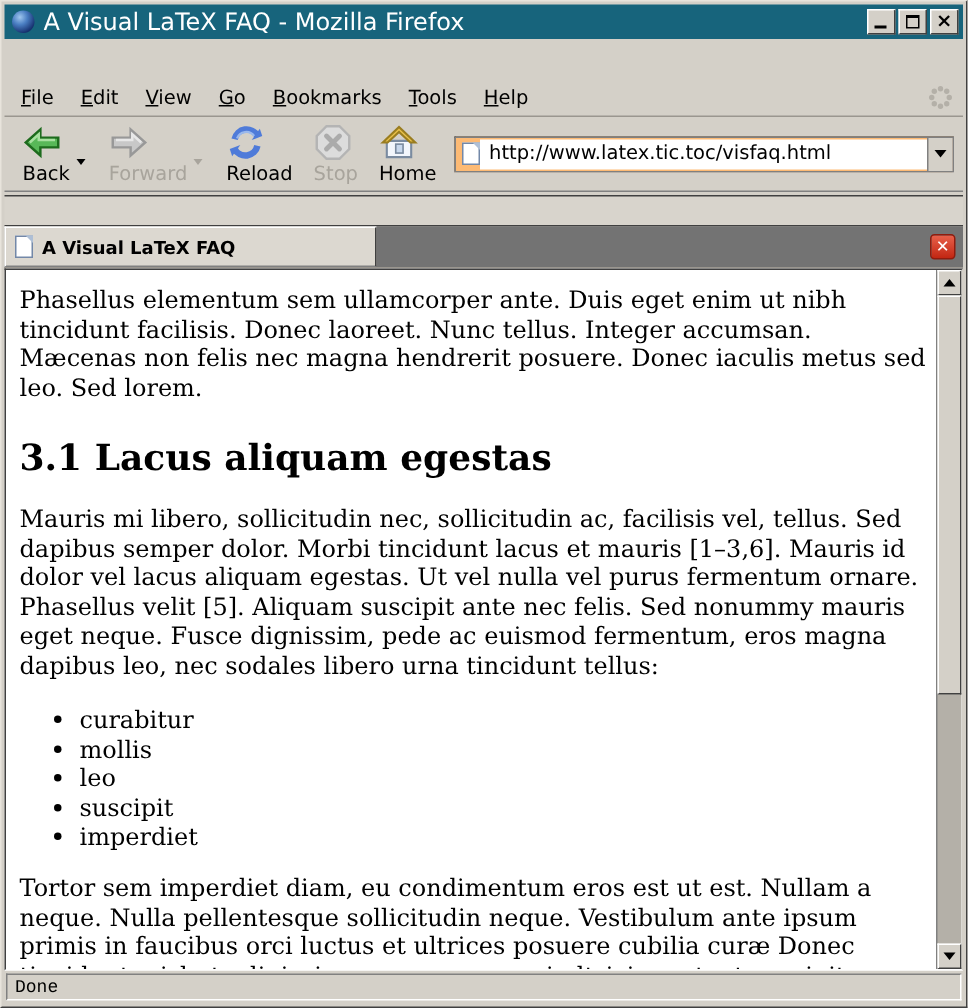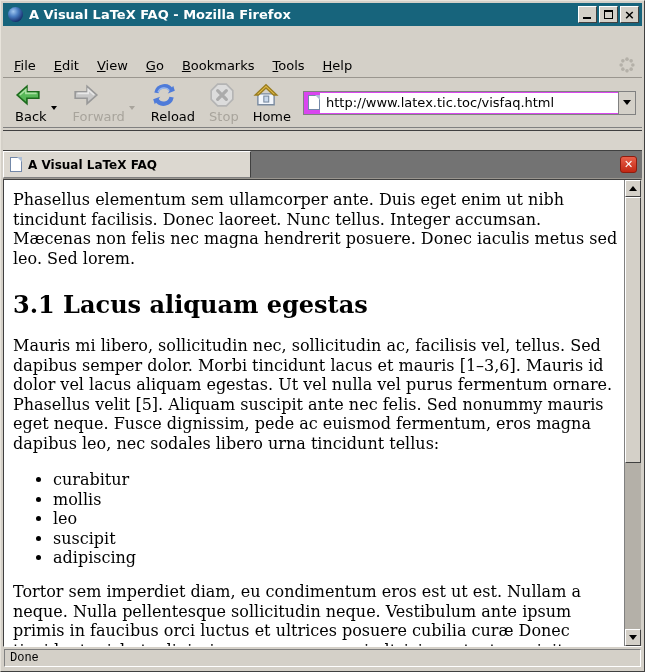--- a/index.html
+++ b/index.html
@@ -18,21 +18,21 @@
   
   .titlebar {
     height:23px; background:#17647c; color:#fff;
     display:flex; align-items:center; padding:0 3px; flex:0 0 auto;
   }
   .globe {
     width:15px; height:15px; border-radius:50%; margin:0 6px 0 2px;
     background:radial-gradient(circle at 35% 30%, #9fc6ee 0%, #4a7ec2 35%, #16306e 75%, #0c1c48 100%);
     flex:0 0 auto;
   }
-  .title-text { font-size:13px; font-weight:bold; flex:1 1 auto; white-space:nowrap; overflow:hidden; }
+  .title-text { font-size:16px; font-weight:normal; flex:1 1 auto; white-space:nowrap; overflow:hidden; }
   .win-btn {
     width:19px; height:17px; background:#d4d0c8; margin-left:2px;
     border:1px solid; border-color:#fff #404040 #404040 #fff;
     display:flex; align-items:center; justify-content:center; position:relative;
   }
   .glyph-min { position:absolute; bottom:3px; left:4px; width:8px; height:2px; background:#000; }
   .glyph-max { width:9px; height:9px; border:1px solid #000; border-top-width:2px; }
   .glyph-close { font-size:13px; font-weight:bold; color:#000; line-height:1; }
 
   
@@ -55,21 +55,21 @@
   .tb-btn.disabled .tb-label { color:#a8a49c; }
   .tb-caret {
     width:0; height:0; border:3px solid transparent; border-top:4px solid #000;
     margin:14px 6px 0 0;
   }
   .tb-caret.disabled { border-top-color:#a8a49c; }
   .tb-sep { width:6px; }
 
   .urlbar {
     flex:1 1 auto; height:24px; margin-left:8px; margin-right:2px;
-    background:#d946ef; border:1px solid; border-color:#404040 #fff #fff #404040;
+    background:#fdba74; border:1px solid; border-color:#404040 #fff #fff #404040;
     outline:1px solid #808080; outline-offset:-1px;
     display:flex; align-items:center; padding-left:4px;
   }
   .url-input {
     flex:1 1 auto; border:none; outline:none; font-size:13px;
     font-family:"DejaVu Sans","Liberation Sans",sans-serif; color:#000; background:#fff;
     padding-left:6px; height:20px;
   }
   .url-drop {
     width:17px; height:22px; background:#d4d0c8;
@@ -258,21 +258,21 @@
   <div class="viewport">
     <div class="page">
       <p>Phasellus elementum sem ullamcorper ante. Duis eget enim ut nibh tincidunt facilisis. Donec laoreet. Nunc tellus. Integer accumsan. Mæcenas non felis nec magna hendrerit posuere. Donec iaculis metus sed leo. Sed lorem.</p>
       <h2>3.1 Lacus aliquam egestas</h2>
       <p>Mauris mi libero, sollicitudin nec, sollicitudin ac, facilisis vel, tellus. Sed dapibus semper dolor. Morbi tincidunt lacus et mauris [1–3,6]. Mauris id dolor vel lacus aliquam egestas. Ut vel nulla vel purus fermentum ornare. Phasellus velit [5]. Aliquam suscipit ante nec felis. Sed nonummy mauris eget neque. Fusce dignissim, pede ac euismod fermentum, eros magna dapibus leo, nec sodales libero urna tincidunt tellus:</p>
       <ul>
         <li>curabitur</li>
         <li>mollis</li>
         <li>leo</li>
         <li>suscipit</li>
-        <li>adipiscing</li>
+        <li>imperdiet</li>
       </ul>
       <p>Tortor sem imperdiet diam, eu condimentum eros est ut est. Nullam a neque. Nulla pellentesque sollicitudin neque. Vestibulum ante ipsum primis in faucibus orci luctus et ultrices posuere cubilia curæ Donec tincidunt, nisl ut adipiscing semper, eros mi ultricies est, at suscipit</p>
     </div>
     <div class="scrollbar">
       <div class="sb-btn">
         <span class="tri-up"></span>
       </div>
       <div class="sb-thumb"></div>
       <div class="sb-track"></div>
       <div class="sb-btn">

